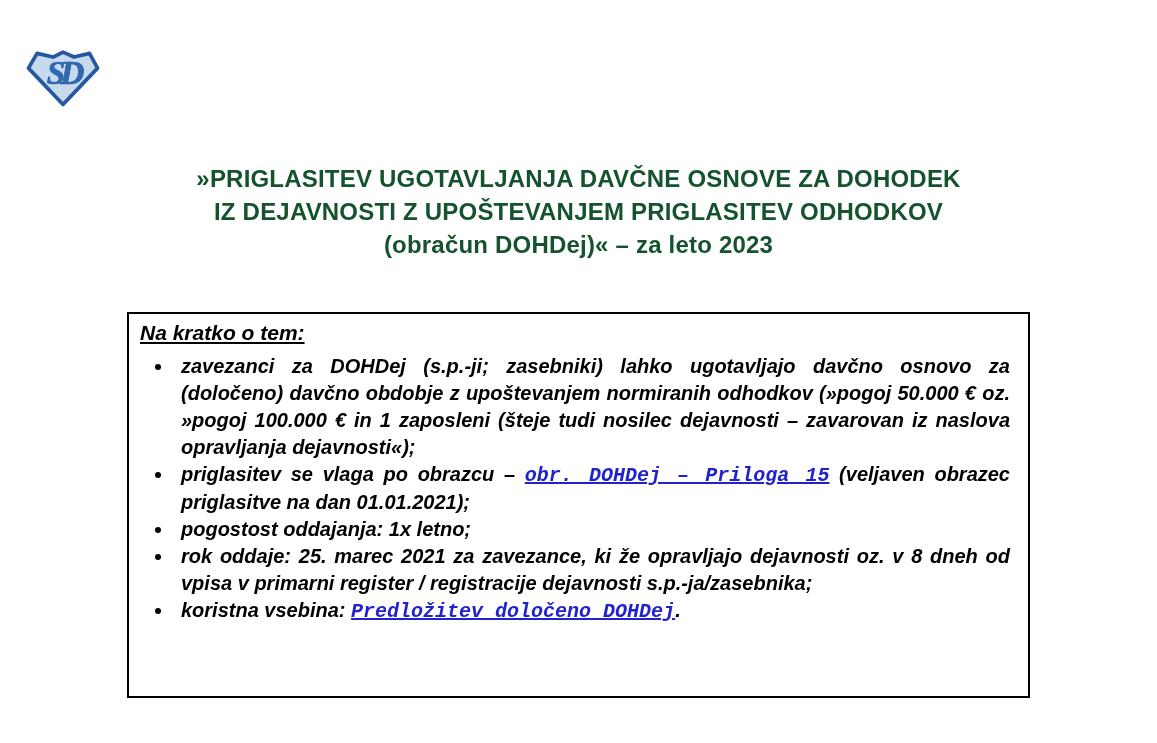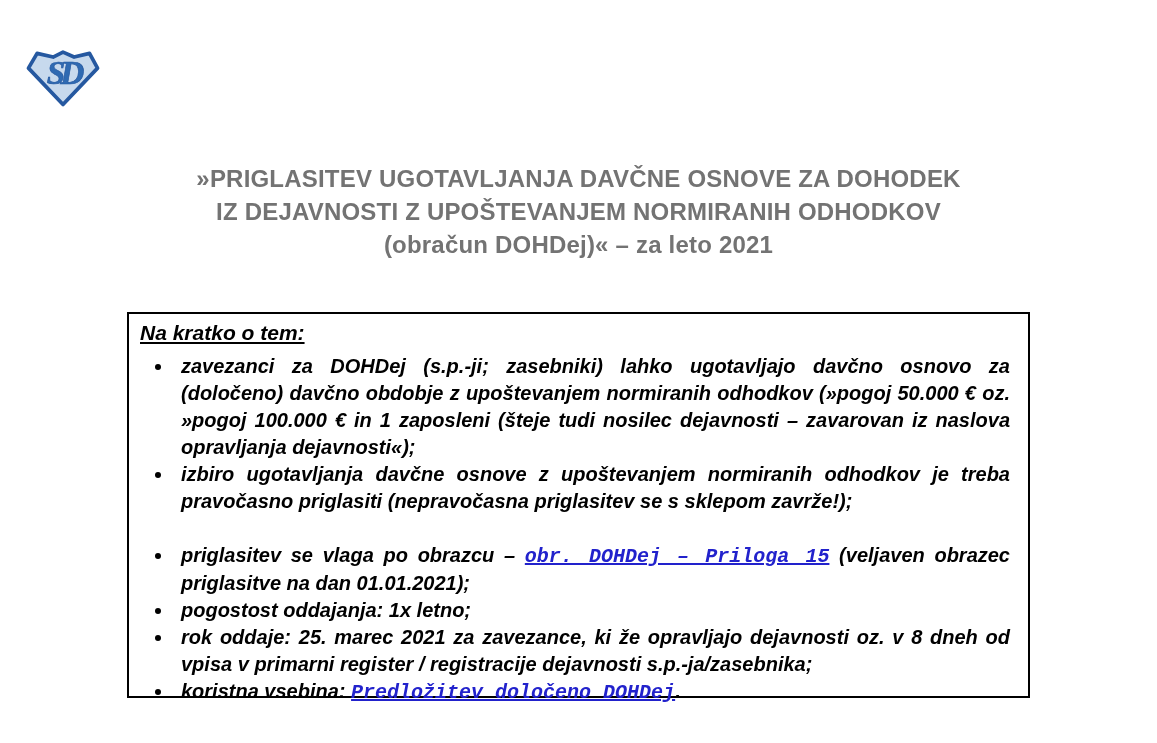--- a/index.html
+++ b/index.html
@@ -15,21 +15,21 @@
   .logo { position: absolute; left: 26px; top: 47px; width: 74px; height: 62px; text-decoration: underline; }
   .logo svg { width: 100%; height: 100%; }
   .logo .shield { fill: var(--logo-fill, #c7d9ed); stroke: var(--logo-outline, #2558a0); stroke-width: 6; stroke-linejoin: round; }
   .logo .letters { fill: var(--logo-letter, #2f6ab2); stroke: var(--logo-outline, #2558a0); stroke-width: 1;
                    font-family: "Liberation Serif", serif; font-weight: bold; font-style: italic; }
 
   
   .title {
     position: absolute; left: 127px; top: 162px; width: 903px;
     text-align: center; font-weight: bold; font-size: 24px; line-height: 33px;
-    color: #737373; letter-spacing: 0.2px;
+    color: #14532d; letter-spacing: 0.2px;
   }
 
   
   .info-box {
     position: absolute; left: 127px; top: 312px; width: 903px; height: 386px;
     border: 2px solid #000000;
     padding: 5px 12px 0 11px;
     font-weight: bold; font-style: italic; font-size: 20px; line-height: 27px;
     color: #000000;
   }
@@ -65,29 +65,28 @@
 
   <div class="logo">
     <svg viewBox="0 0 120 98">
       <polygon class="shield" points="4,33 18,9 44,15 60,7 78,15 103,9 116,33 60,92"></polygon>
       <text class="letters" x="60" y="58" text-anchor="middle" font-size="54" letter-spacing="-8">SD</text>
     </svg>
   </div>
 
   <div class="title">
     <div>»PRIGLASITEV UGOTAVLJANJA DAVČNE OSNOVE ZA DOHODEK</div>
-    <div>IZ DEJAVNOSTI Z UPOŠTEVANJEM NORMIRANIH ODHODKOV</div>
-    <div>(obračun DOHDej)« – za leto 2021</div>
+    <div>IZ DEJAVNOSTI Z UPOŠTEVANJEM PRIGLASITEV ODHODKOV</div>
+    <div>(obračun DOHDej)« – za leto 2023</div>
   </div>
 
   <div class="info-box">
     <div class="info-heading">Na kratko o tem:</div>
     <ul class="bullets" id="bullet-list">
         <li><span>zavezanci za DOHDej (s.p.-ji; zasebniki) lahko ugotavljajo davčno osnovo za (določeno) davčno obdobje z upoštevanjem normiranih odhodkov (»pogoj 50.000 € oz. »pogoj 100.000 € in 1 zaposleni (šteje tudi nosilec dejavnosti – zavarovan iz naslova opravljanja dejavnosti«);</span></li>
-        <li class="gap-after"><span>izbiro ugotavljanja davčne osnove z upoštevanjem normiranih odhodkov je treba pravočasno priglasiti (nepravočasna priglasitev se s sklepom zavrže!);</span></li>
         <li><span>priglasitev se vlaga po obrazcu – </span><a class="doc-link" href="#">obr. DOHDej – Priloga 15</a><span> (veljaven obrazec priglasitve na dan 01.01.2021);</span></li>
         <li><span>pogostost oddajanja: 1x letno;</span></li>
         <li><span>rok oddaje: 25. marec 2021 za zavezance, ki že opravljajo dejavnosti oz. v 8 dneh od vpisa v primarni register / registracije dejavnosti s.p.-ja/zasebnika;</span></li>
         <li><span>koristna vsebina: </span><a class="doc-link" href="#">Predložitev določeno DOHDej</a><span>.</span></li>
       </ul>
   </div>
 
 </div>
 
 </body></html>

